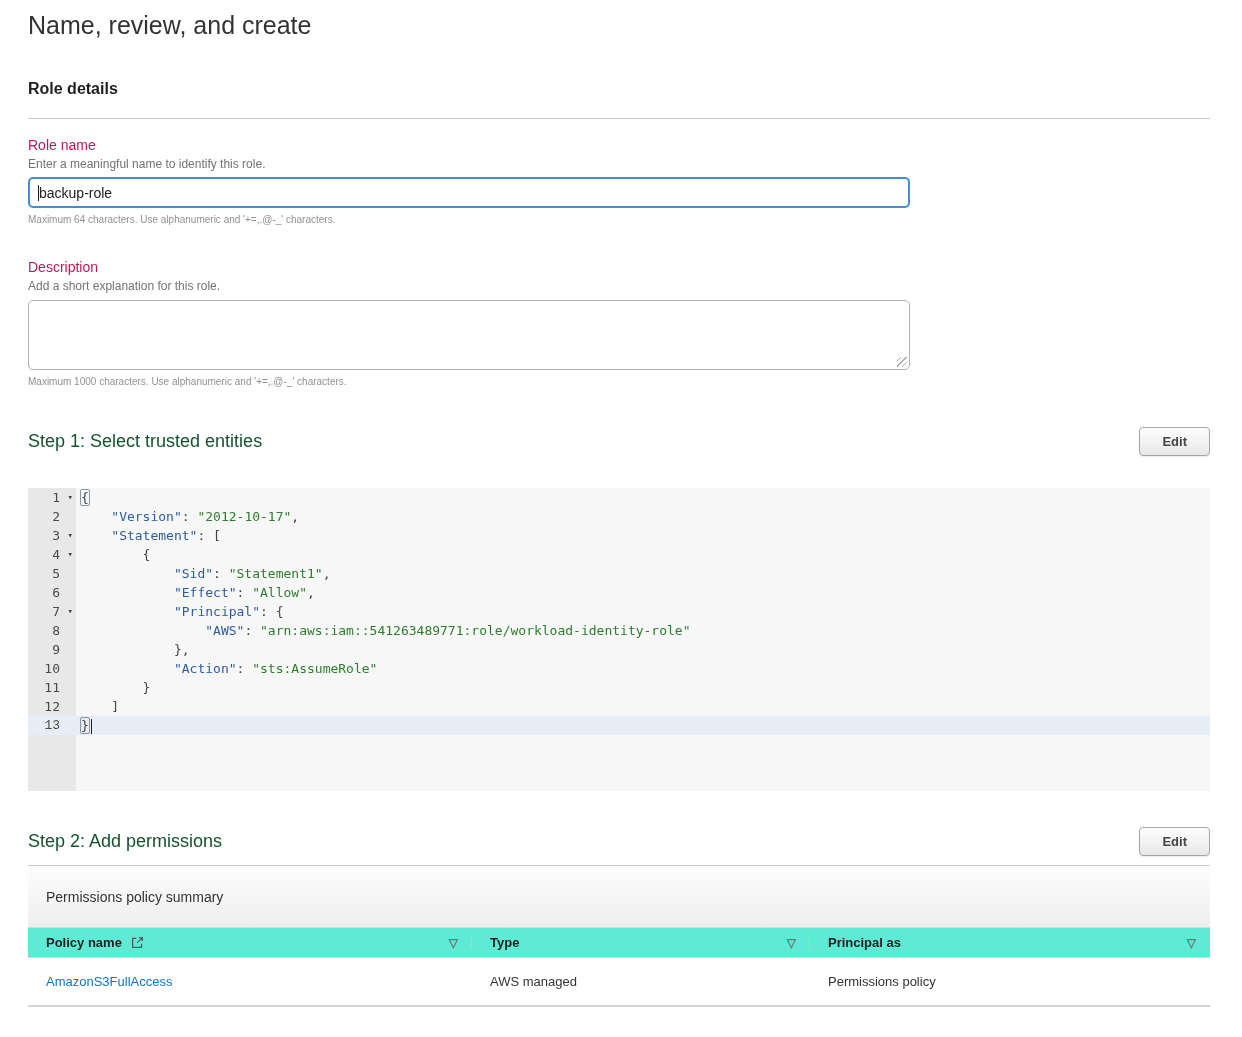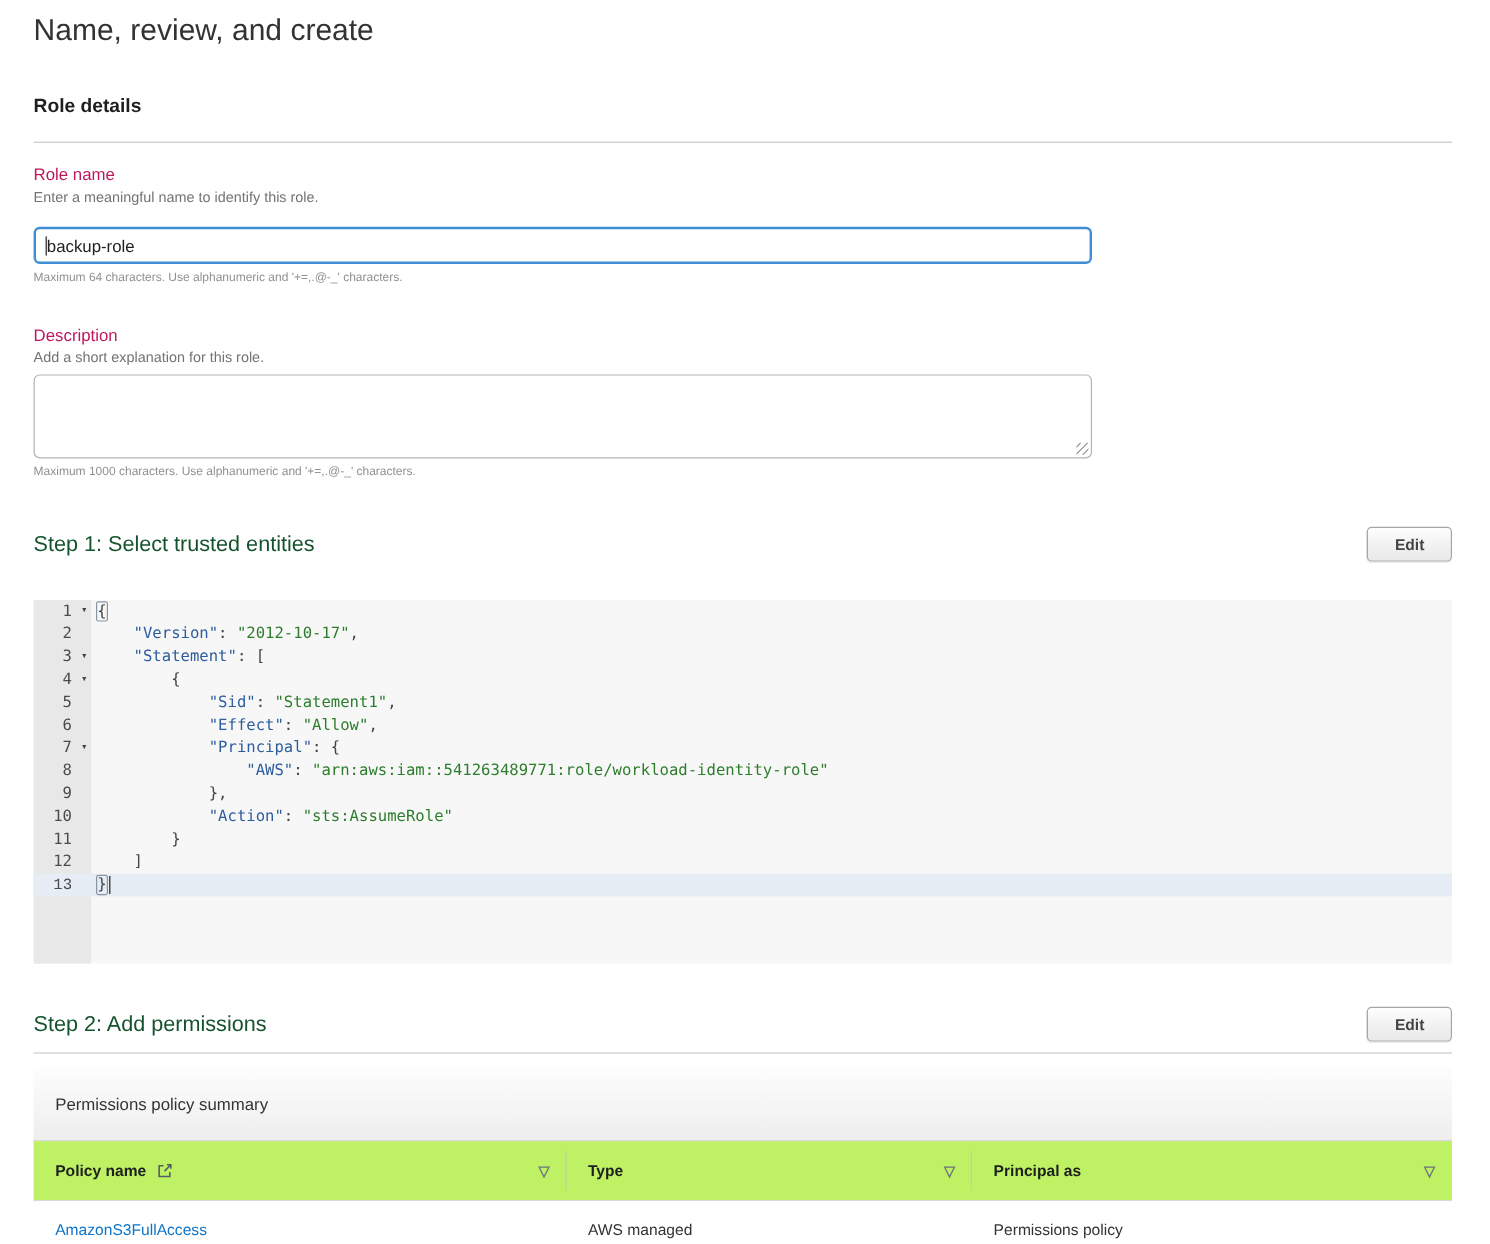--- a/index.html
+++ b/index.html
@@ -9,21 +9,21 @@
 
   .page-title { font-size:25px; font-weight:400; color:#333; padding-top:11px; }
 
   .section-heading { font-size:16px; font-weight:700; color:#1f1f1f; margin-top:40px; }
   .divider { border:none; border-top:1px solid #c9c9c9; margin-top:20px; }
 
   .field-label { font-size:14px; color:#be185d; margin-top:18px; }
   .field-help  { font-size:12px; color:#737373; margin-top:4px; }
   .field-hint  { font-size:10px; color:#919191; margin-top:6px; }
 
-  .input-wrap { position:relative; margin-top:18px; width:882px; }
+  .input-wrap { position:relative; margin-top:6px; width:882px; }
   .role-name-input {
     width:882px; height:31px; border:2px solid var(--c-focus,#3f8ed6); border-radius:5px;
     padding:0 9px; font-size:14px; color:#222; font-family:"Liberation Sans", sans-serif;
     outline:none; background:#fff;
   }
   .input-caret { position:absolute; left:10px; top:8px; width:1px; height:16px; background:#222; }
 
   .textarea-wrap { position:relative; margin-top:7px; width:882px; }
   .description-textarea {
     width:882px; height:70px; border:1px solid #b3b3b3; border-radius:5px;
@@ -59,25 +59,25 @@
   .ed-code { flex:1; white-space:pre; padding-left:4px; color:#444; }
   .tok-p { color:#444; }
   .tok-k { color:var(--c-key,#2d5d9e); }
   .tok-s { color:var(--c-str,#2d7d2d); }
   .tok-b { color:#444; border:1px solid #8795a5; border-radius:2px; }
   .caret { display:inline-block; width:1px; height:15px; background:#222; vertical-align:middle; margin-left:1px; }
 
   
   .panel-hr { border:none; border-top:1px solid #ccc; margin-top:9px; }
   .panel-header {
-    margin-top:12px; height:60px; display:flex; align-items:center; padding-left:18px;
+    margin-top:1px; height:60px; display:flex; align-items:center; padding-left:18px;
     background:linear-gradient(#fdfdfd,#eeeeee); font-size:14px; color:#333; width:1182px;
   }
   .perm-table { width:1182px; font-size:13px; }
-  .t-header { display:flex; height:51px; background:#bef264; border-top:1px solid #d9d9d9; border-bottom:1px solid #d9d9d9; }
+  .t-header { display:flex; height:31px; background:#5eead4; border-top:1px solid #d9d9d9; border-bottom:1px solid #d9d9d9; }
   .t-hcell {
     display:flex; align-items:center; justify-content:space-between;
     padding:0 14px 0 18px; font-weight:700; color:#1f1f1f; position:relative;
   }
   .t-hcell:nth-child(1), .t-row > div:nth-child(1) { width:444px; }
   .t-hcell:nth-child(2), .t-row > div:nth-child(2) { width:338px; }
   .t-hcell:nth-child(3), .t-row > div:nth-child(3) { width:400px; }
   .t-hcell:not(:last-child)::after { content:""; position:absolute; right:0; top:8px; bottom:8px; width:1px; background:#c6c6c6; }
   .hcell-label { display:flex; align-items:center; gap:7px; }
   .sort-icon { font-size:12px; color:#6f767c; cursor:pointer; }

